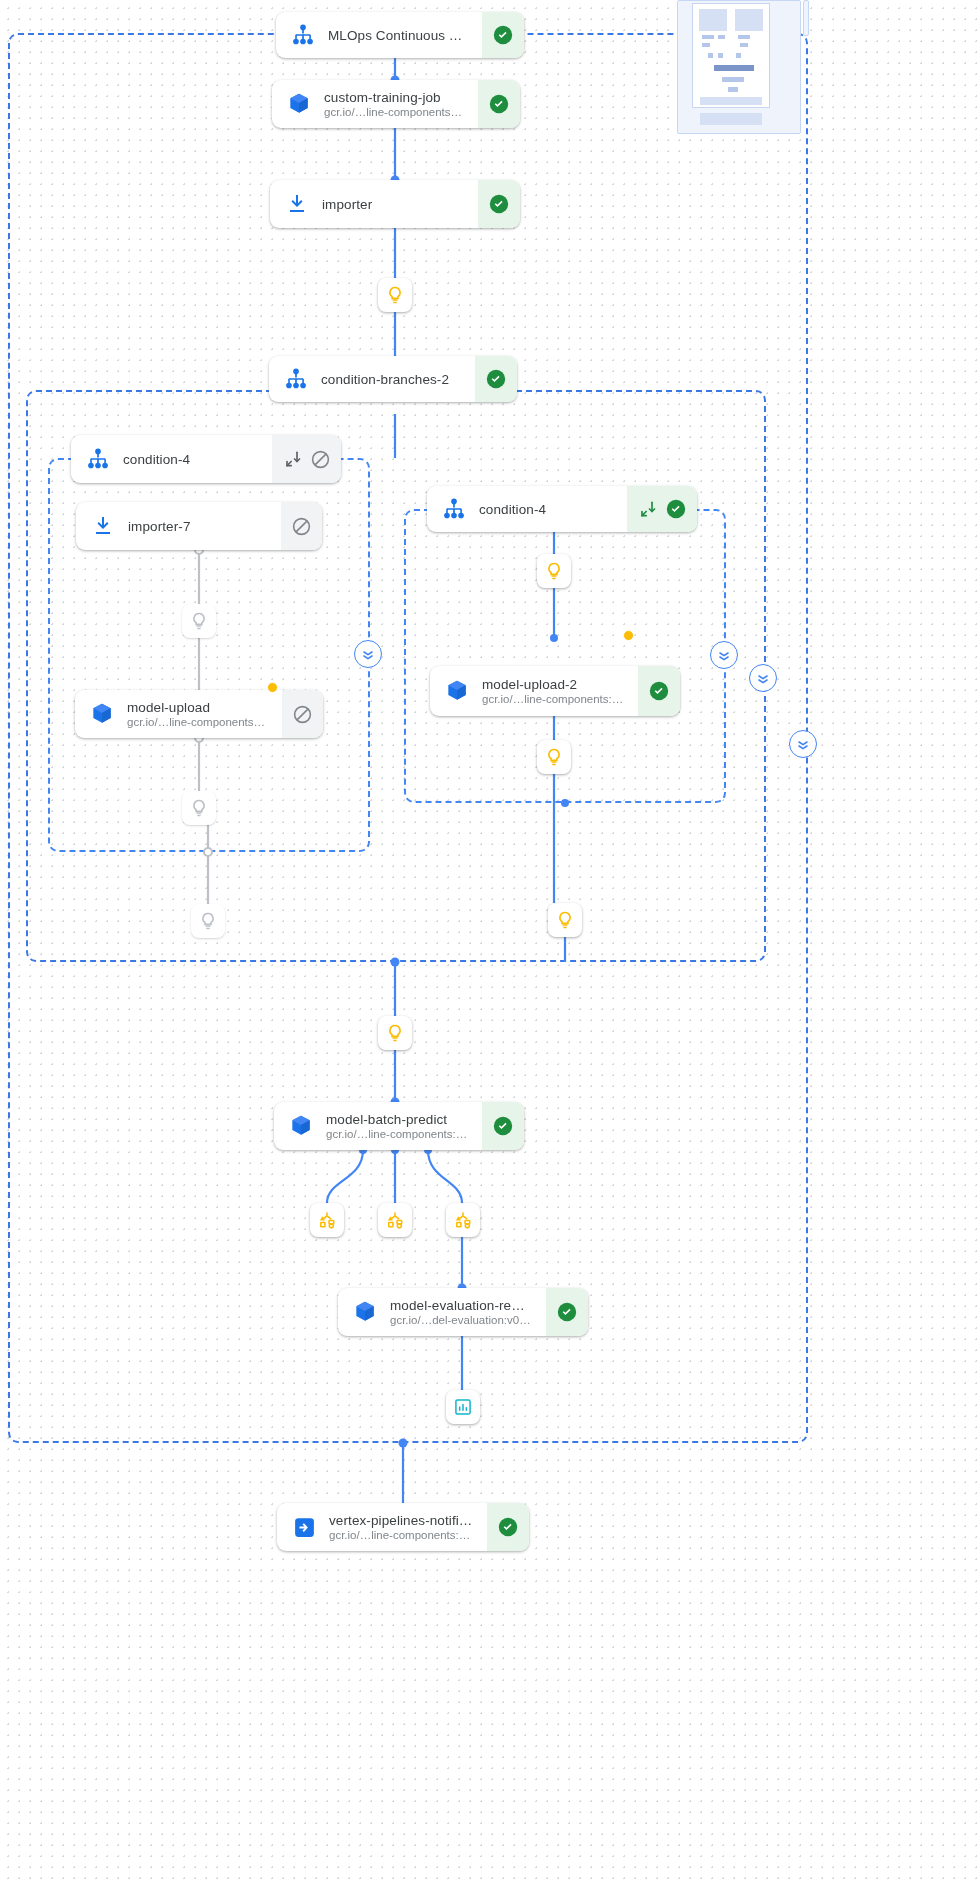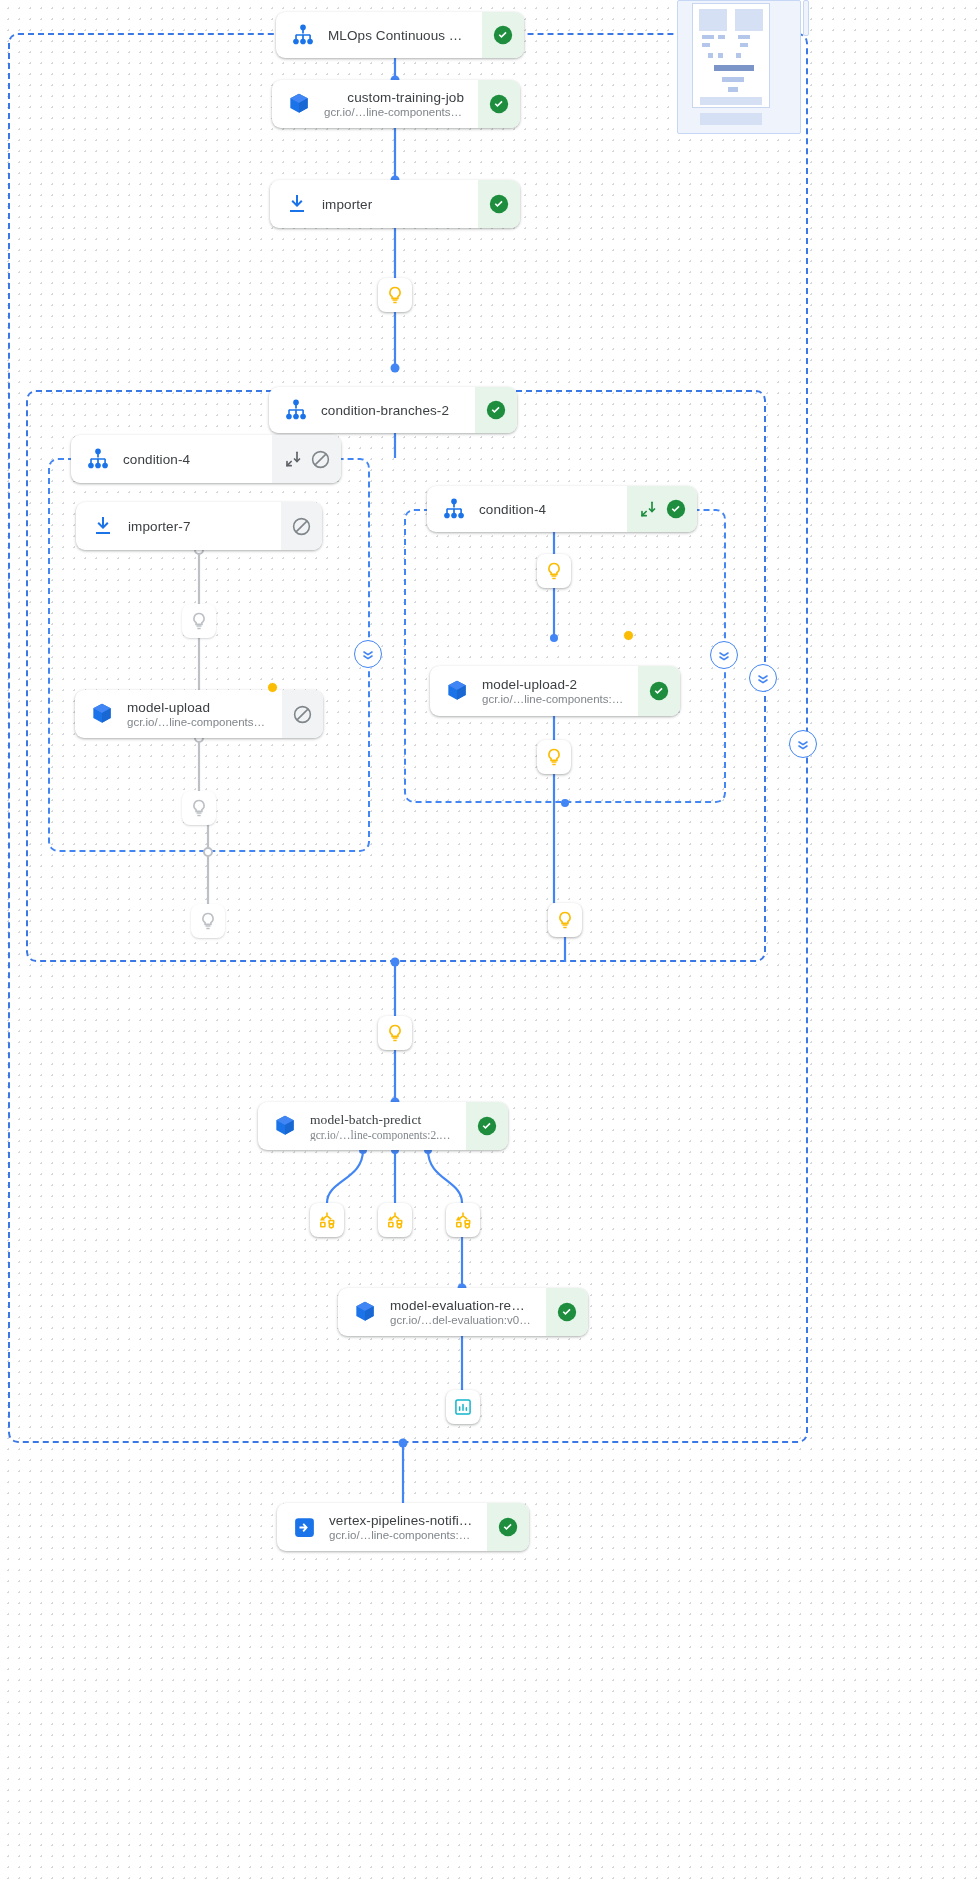--- a/index.html
+++ b/index.html
@@ -199,21 +199,21 @@
       </span>
     </div>
     <div class="status ok">
       <svg width="22" height="22" viewBox="0 0 24 24">
           <circle cx="12" cy="12" r="10" fill="#1e8e3e"></circle>
           <path d="M10.3 15.3l-3-3 1.2-1.2 1.8 1.8 4.4-4.4 1.2 1.2z" fill="#fff"></path>
         </svg>
     </div>
   </div>
 
-  <div class="node" style="left:272px; top:80px; width:248px; height:48px;text-align:right;">
+  <div class="node" style="left:272px; top:80px; width:248px; height:48px;">
     <div class="body">
       <span class="icon">
         <svg width="26" height="26" viewBox="0 0 24 24">
             <path d="M12 2.5l8 4.3v8.9l-8 4.3-8-4.3V6.8z" fill="#1a73e8"></path>
             <path d="M12 2.5l8 4.3-8 4.3-8-4.3z" fill="#4285f4"></path>
             <path d="M12 11.1v8.9l8-4.3V6.8z" fill="#1967d2"></path>
           </svg>
       </span>
       <span class="texts">
         <span class="title">custom-training-job</span>
@@ -248,21 +248,21 @@
     </div>
   </div>
 
   <div class="chip" style="left:378px; top:278px;">
     <svg width="20" height="20" viewBox="0 0 24 24" fill="none" stroke="#fbbc04" stroke-width="2">
         <path d="M9 18h6M10 21h4"></path>
         <path d="M12 3a6 6 0 0 0-3.5 10.9V16h7v-2.1A6 6 0 0 0 12 3z"></path>
       </svg>
   </div>
 
-  <div class="node" style="left:269px; top:387px; width:248px; height:46px;">
+  <div class="node" style="left:269px; top:356px; width:248px; height:46px;">
     <div class="body">
       <span class="icon">
         <svg width="26" height="26" viewBox="0 0 24 24">
             <g fill="#1a73e8">
               <circle cx="12" cy="5" r="2.6"></circle>
               <circle cx="5.5" cy="18" r="2.6"></circle>
               <circle cx="12" cy="18" r="2.6"></circle>
               <circle cx="18.5" cy="18" r="2.6"></circle>
               <path d="M11.2 6.5h1.6v4h-1.6z"></path>
               <path d="M5.5 11.2h13v1.5h-13z"></path>
@@ -456,21 +456,21 @@
       </svg>
   </div>
 
   <div class="chip" style="left:378px; top:1016px;">
     <svg width="20" height="20" viewBox="0 0 24 24" fill="none" stroke="#fbbc04" stroke-width="2">
         <path d="M9 18h6M10 21h4"></path>
         <path d="M12 3a6 6 0 0 0-3.5 10.9V16h7v-2.1A6 6 0 0 0 12 3z"></path>
       </svg>
   </div>
 
-  <div class="node" style="left:258px; top:1102px; width:250px; height:48px;font-family:Liberation Serif, serif;">
+  <div class="node" style="left:274px; top:1102px; width:250px; height:48px;">
     <div class="body">
       <span class="icon">
         <svg width="26" height="26" viewBox="0 0 24 24">
             <path d="M12 2.5l8 4.3v8.9l-8 4.3-8-4.3V6.8z" fill="#1a73e8"></path>
             <path d="M12 2.5l8 4.3-8 4.3-8-4.3z" fill="#4285f4"></path>
             <path d="M12 11.1v8.9l8-4.3V6.8z" fill="#1967d2"></path>
           </svg>
       </span>
       <span class="texts">
         <span class="title">model-batch-predict</span>

